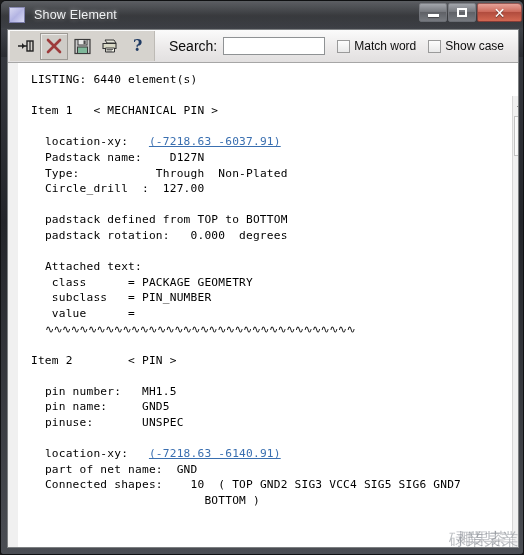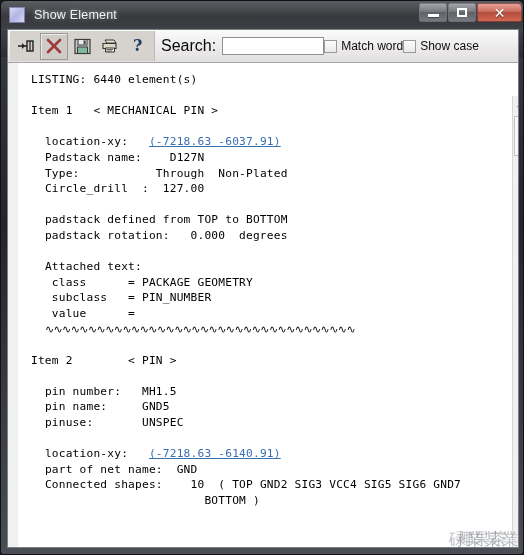--- a/index.html
+++ b/index.html
@@ -135,22 +135,22 @@
     position: relative;
     box-sizing: border-box;
   }
   .tb-btn.pressed {
     border: 1px solid #9d9a95;
     background: #cfccc7;
     box-shadow: inset 1px 1px 0 rgba(255,255,255,.6);
   }
 
   .search-label {
-    margin-left: 6px;
-    font-size: 16px;
+    margin-left: 14px;
+    font-size: 14px;
     color: #0a0a0a;
     font-family: "Liberation Sans", sans-serif;
   }
   .search-box {
     margin-left: 6px;
     width: 102px;
     height: 18px;
     background: #ffffff;
     border: 1px solid #8f9294;
     box-sizing: border-box;
@@ -163,20 +163,21 @@
   }
   .search-box input {
     border: none; outline: none;
     font-size: 11px;
     width: 94px;
     background: transparent;
     font-family: "Liberation Sans", sans-serif;
   }
   .chk-wrap {
     display: flex; align-items: center;
+    margin-left: 12px;
     font-size: 12px;
     color: #0d0d0d;
   }
   .chk {
     width: 13px; height: 13px;
     border: 1px solid #9a9a9a;
     background: linear-gradient(180deg,#fdfdfd,#e9e9e9);
     box-sizing: border-box;
     margin-right: 4px;
     display:inline-block;

